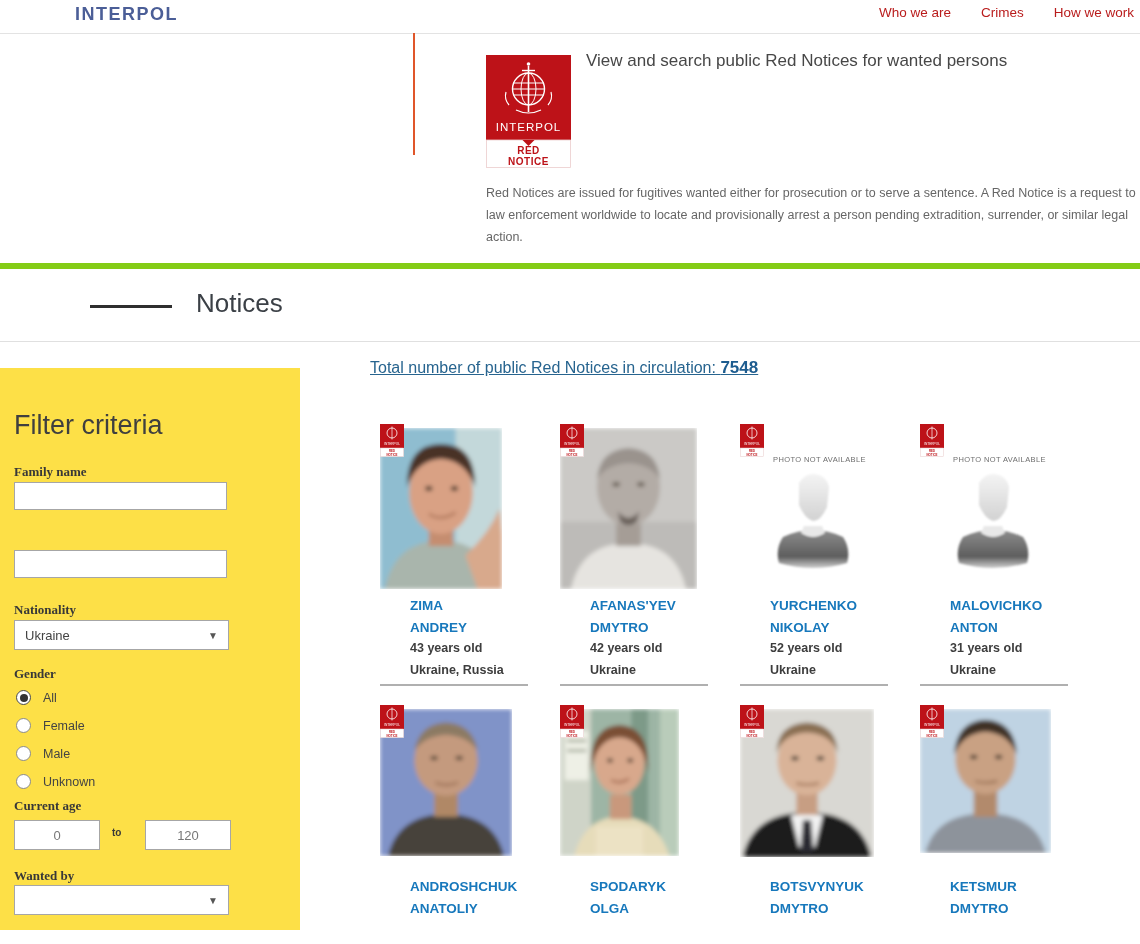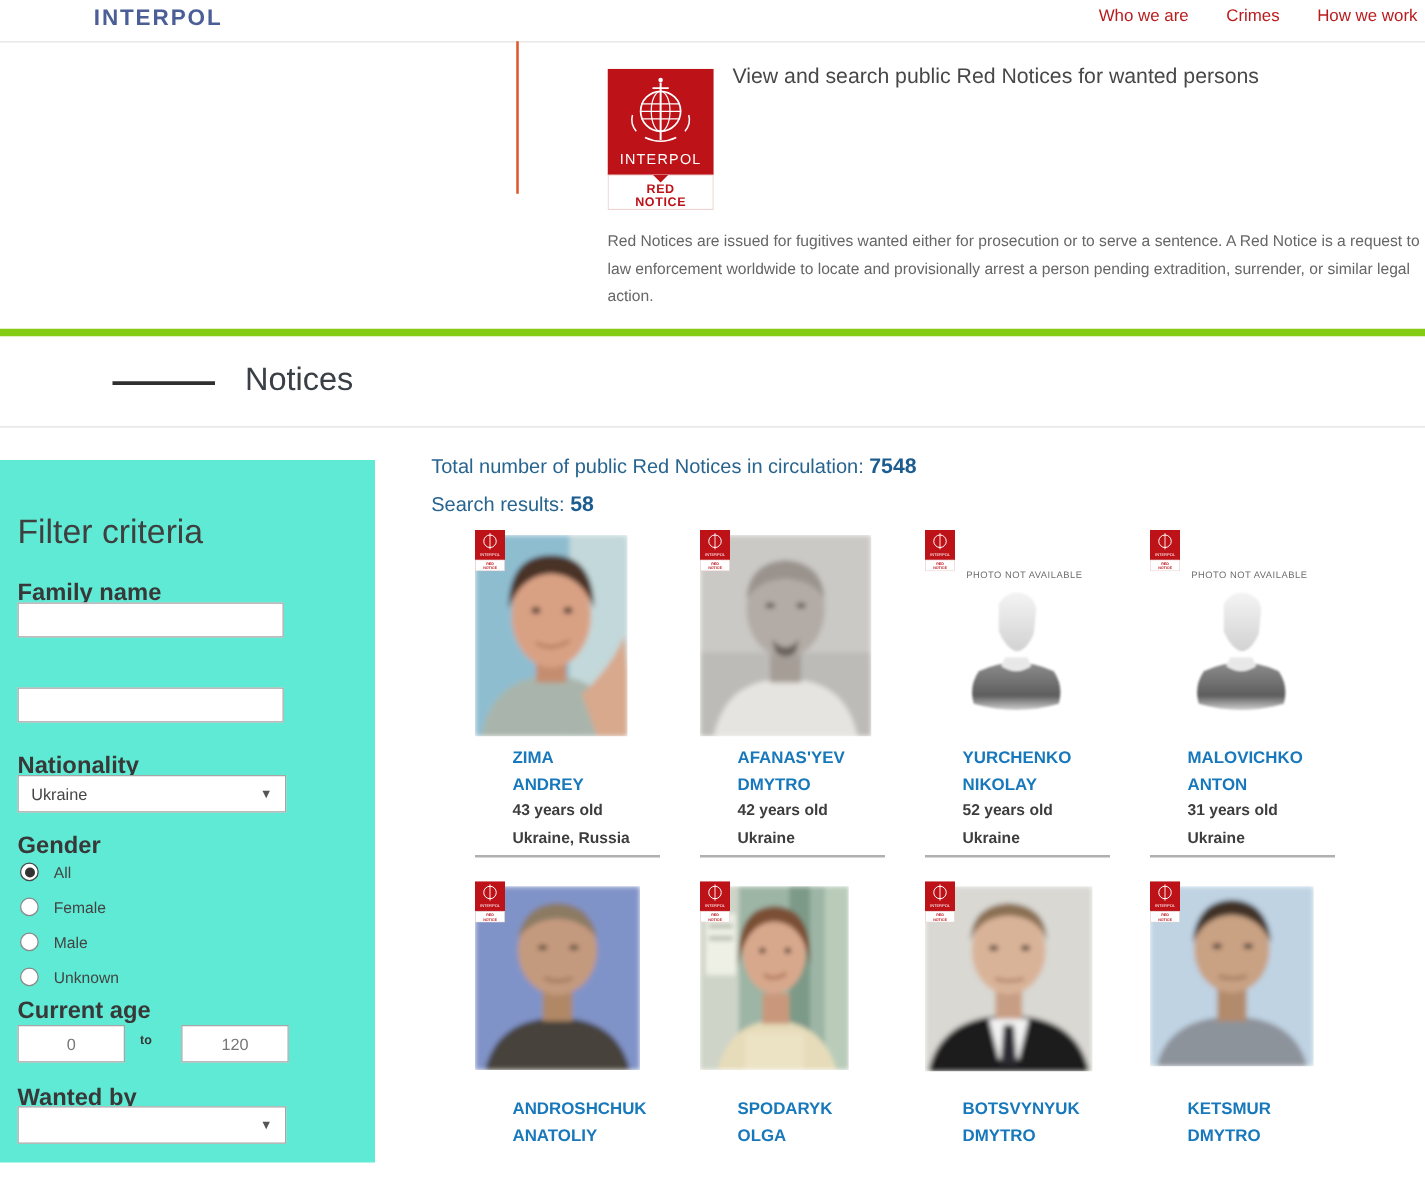--- a/index.html
+++ b/index.html
@@ -15,38 +15,38 @@
   
   .hero-line{position:absolute;left:413px;top:33px;width:2px;height:122px;background:#e0562a;}
   .hero-logo{position:absolute;left:486px;top:55px;}
   .hero-title{position:absolute;left:586px;top:51px;font-size:17px;color:#474747;}
   .hero-desc{position:absolute;left:486px;top:182px;width:656px;font-size:12.5px;line-height:22px;color:#666;}
   
   .band{position:absolute;top:263px;left:0;width:1140px;height:72px;border-top:6px solid #84cc16;border-bottom:1px solid #e0e0e0;}
   .band-dash{position:absolute;left:90px;top:36px;width:82px;height:2.5px;background:#2f2f2f;}
   .band-title{position:absolute;left:196px;top:19px;font-size:26px;font-weight:300;color:#3b4046;}
   
-  .sidebar{position:absolute;left:0;top:368px;width:300px;height:562px;background:#5eead4;}
+  .sidebar{position:absolute;left:0;top:368px;width:300px;height:562px;background:#fde047;}
   .filter-title{position:absolute;left:14px;top:42px;font-size:27px;font-weight:300;color:#3f3f3f;}
-  .f-label{position:absolute;left:14px;font-size:19px;font-weight:700;color:#383838;}
+  .f-label{position:absolute;left:14px;font-size:13px;font-weight:700;color:#383838;font-family:Liberation Serif, serif;}
   .f-input{position:absolute;left:14px;width:213px;height:28px;border:1px solid #a6a6a6;background:#fff;
            font-family:"Liberation Sans",sans-serif;font-size:13px;color:#444;padding:0 8px;box-sizing:border-box;}
   .select{position:absolute;left:14px;width:215px;height:30px;border:1px solid #a6a6a6;background:#fff;
           font-size:13px;color:#444;display:flex;align-items:center;padding:0 10px;box-sizing:border-box;cursor:pointer;}
   .select .caret{margin-left:auto;font-size:10px;color:#555;}
   .radio-row{position:absolute;left:16px;display:flex;align-items:center;gap:12px;cursor:pointer;text-align:right;}
   .radio{width:15px;height:15px;border:1px solid #8a8a8a;border-radius:50%;background:#fff;box-sizing:border-box;position:relative;}
   .radio.checked{border:1.5px solid #4a4a4a;}
   .radio.checked::after{content:"";position:absolute;left:2.5px;top:2.5px;width:8px;height:8px;border-radius:50%;background:#333;}
   .radio-label{font-size:12.5px;color:#444;}
   .age-input{position:absolute;width:86px;height:30px;border:1px solid #a6a6a6;background:#fff;text-align:center;
              font-family:"Liberation Sans",sans-serif;font-size:13px;color:#777;box-sizing:border-box;}
   .age-to{position:absolute;left:112px;font-size:10px;font-weight:700;color:#383838;}
   
-  .results-head{position:absolute;left:345px;top:358px;font-size:16px;line-height:30px;color:#27648f;}
+  .results-head{position:absolute;left:370px;top:358px;font-size:16px;line-height:19px;color:#27648f;text-decoration:underline;}
   .results-head b{font-size:17px;color:#1d5c8f;}
   .cards{position:absolute;left:380px;top:424px;width:740px;display:grid;grid-template-columns:repeat(4,180px);grid-row-gap:19px;}
   .card{position:relative;width:180px;}
   .row1{height:262px;}
   .photo-area{position:relative;height:166px;}
   .photo{position:absolute;top:4px;left:0;overflow:hidden;cursor:pointer;}
   .mini-badge{position:absolute;top:0;left:0;z-index:3;}
   .photo-note{position:absolute;left:33px;top:31px;font-size:7.5px;letter-spacing:.4px;color:#6e6e6e;white-space:nowrap;}
   .sil{position:absolute;left:31px;top:47px;cursor:pointer;}
   .card-info{padding-left:30px;padding-top:5px;cursor:pointer;}
@@ -141,24 +141,20 @@
     <span></span>
     <span class="caret">▼</span>
   </div>
 </div>
 
 <div class="results-head">
   <div>
     <span>Total number of public Red Notices in circulation:</span>
     <b>7548</b>
   </div>
-  <div>
-    <span>Search results:</span>
-    <b>58</b>
-  </div>
 </div>
 
 <div class="cards">
 
   <div class="card row1">
     <div class="photo-area">
       <svg class="mini-badge" width="24" height="33" viewBox="0 0 24 33">
         <rect width="24" height="24" fill="#bd1218"></rect>
         <circle cx="12" cy="9" r="5" fill="none" stroke="#fff" stroke-width="0.8"></circle>
         <line x1="12" y1="2.5" x2="12" y2="15.5" stroke="#fff" stroke-width="0.7"></line>

